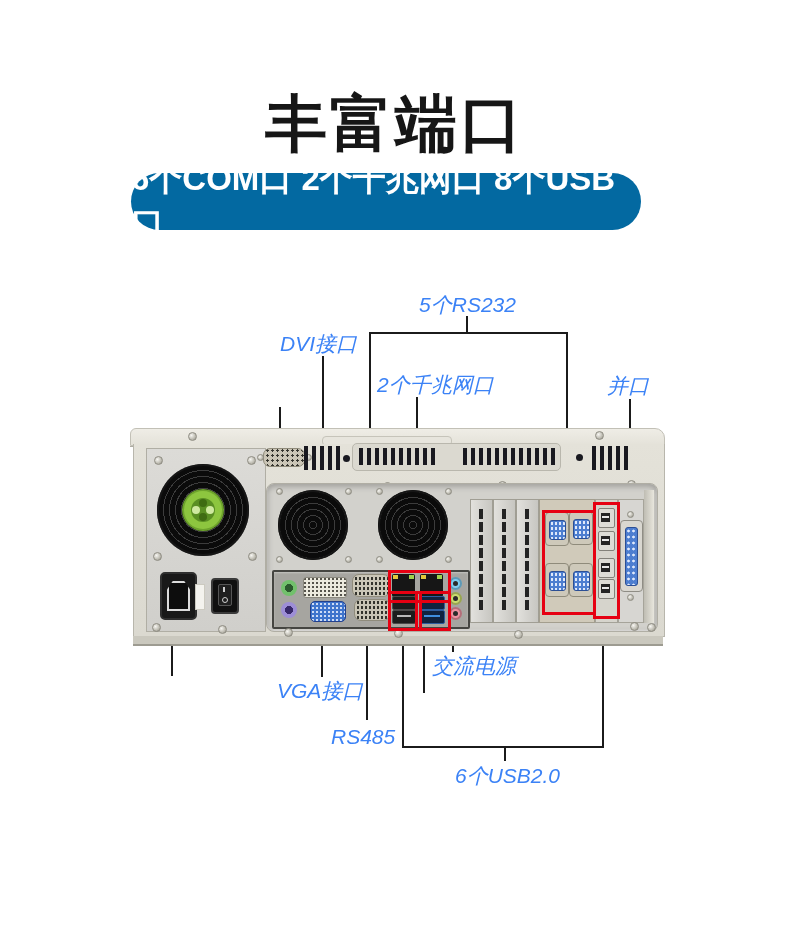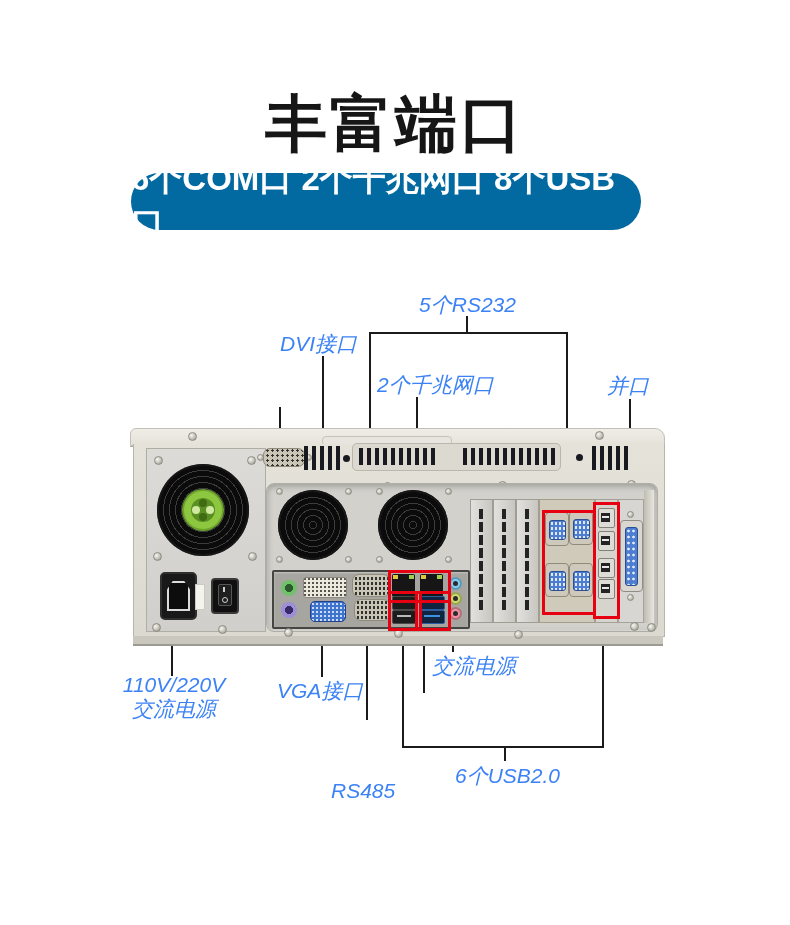--- a/index.html
+++ b/index.html
@@ -54,26 +54,22 @@
 
   <div class="abs title">丰富端口</div>
   <div class="abs pill" style="background:#0369a1;">
     <span>6个COM口 2个千兆网口 8个USB口</span>
   </div>
 
   <div class="abs lbl" style="left:405px;top:291px;width:125px;text-align:center;">5个RS232</div>
   <div class="abs lbl" style="left:280px;top:330px;">DVI接口</div>
   <div class="abs lbl" style="left:377px;top:371px;">2个千兆网口</div>
   <div class="abs lbl" style="left:607px;top:372px;">并口</div>
-  <div class="abs lbl" style="left:118px;top:673px;width:112px;text-align:center;line-height:24px;">
-    <div>110V/220V</div>
-    <div>交流电源</div>
-  </div>
   <div class="abs lbl" style="left:277px;top:677px;">VGA接口</div>
-  <div class="abs lbl" style="left:331px;top:751px;margin-top:28px;">RS485</div>
+  <div class="abs lbl" style="left:331px;top:697px;margin-top:28px;">RS485</div>
   <div class="abs lbl" style="left:432px;top:652px;">交流电源</div>
   <div class="abs lbl" style="left:455px;top:762px;">6个USB2.0</div>
 
   <div class="abs cline" style="left:466px;top:316px;width:2px;height:17px;"></div>
   <div class="abs cline" style="left:369px;top:332px;width:199px;height:2px;"></div>
   <div class="abs cline" style="left:369px;top:332px;width:2px;height:244px;"></div>
   <div class="abs cline" style="left:566px;top:332px;width:2px;height:181px;"></div>
   <div class="abs cline" style="left:279px;top:407px;width:2px;height:43px;"></div>
   <div class="abs cline" style="left:322px;top:356px;width:2px;height:222px;"></div>
   <div class="abs cline" style="left:416px;top:397px;width:2px;height:177px;"></div>

